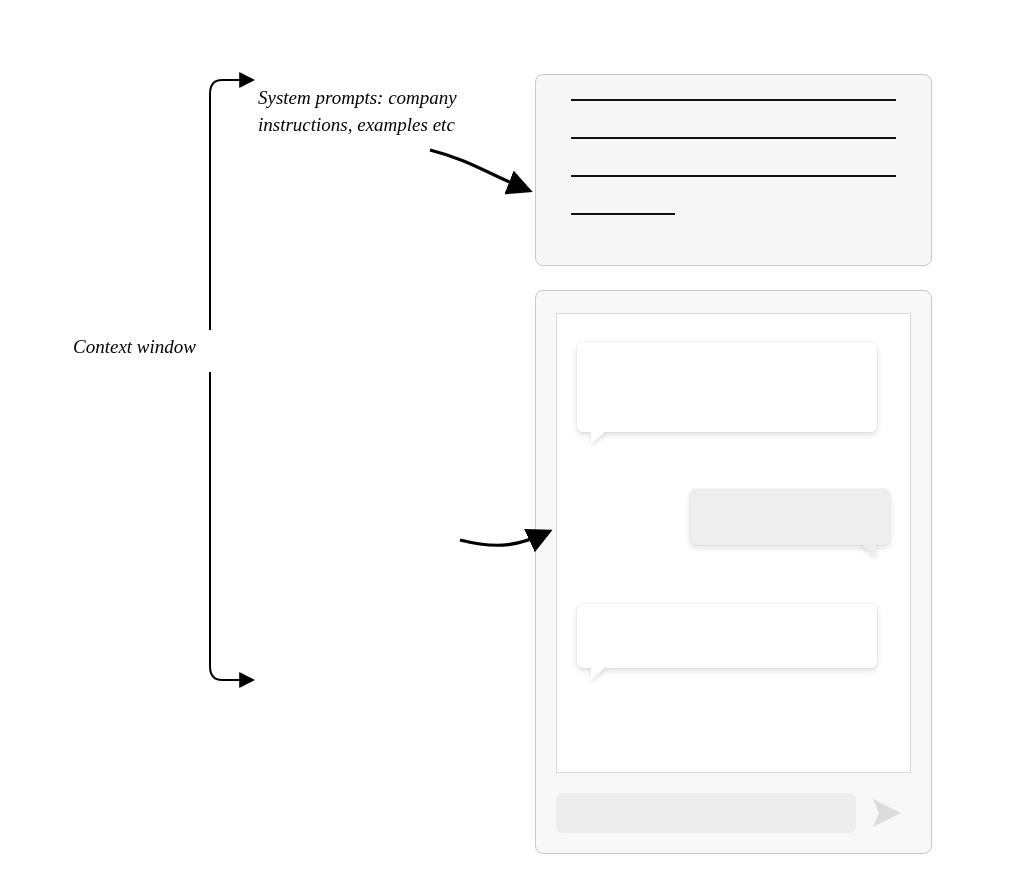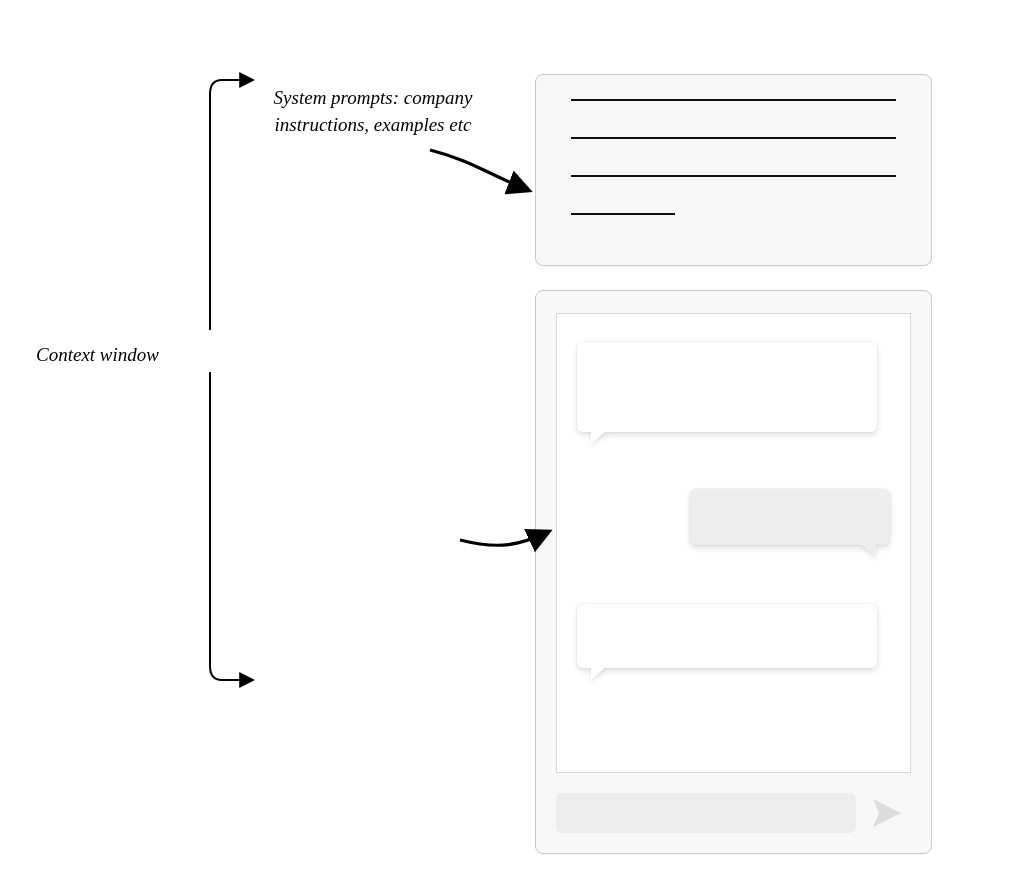--- a/index.html
+++ b/index.html
@@ -15,31 +15,31 @@
   .stage {
     position: relative;
     width: 1024px;
     height: 888px;
   }
 
   
   .context-label {
     position: absolute;
     left: 36px;
-    top: 344px;
+    top: 336px;
+    font-size: 19px;
+    text-align: right;
+    width: 160px;
+  }
+
+  
+  .annot {
+    position: absolute;
     font-size: 19px;
     text-align: left;
-    width: 160px;
-  }
-
-  
-  .annot {
-    position: absolute;
-    font-size: 19px;
-    text-align: center;
     line-height: 1.4;
   }
   .annot-top { left: 258px; top: 85px; width: 230px; }
   .annot-bottom { left: 258px; top: 470px; width: 250px; }
 
   
   svg.overlay {
     position: absolute;
     left: 0; top: 0;
     width: 1024px; height: 888px;

